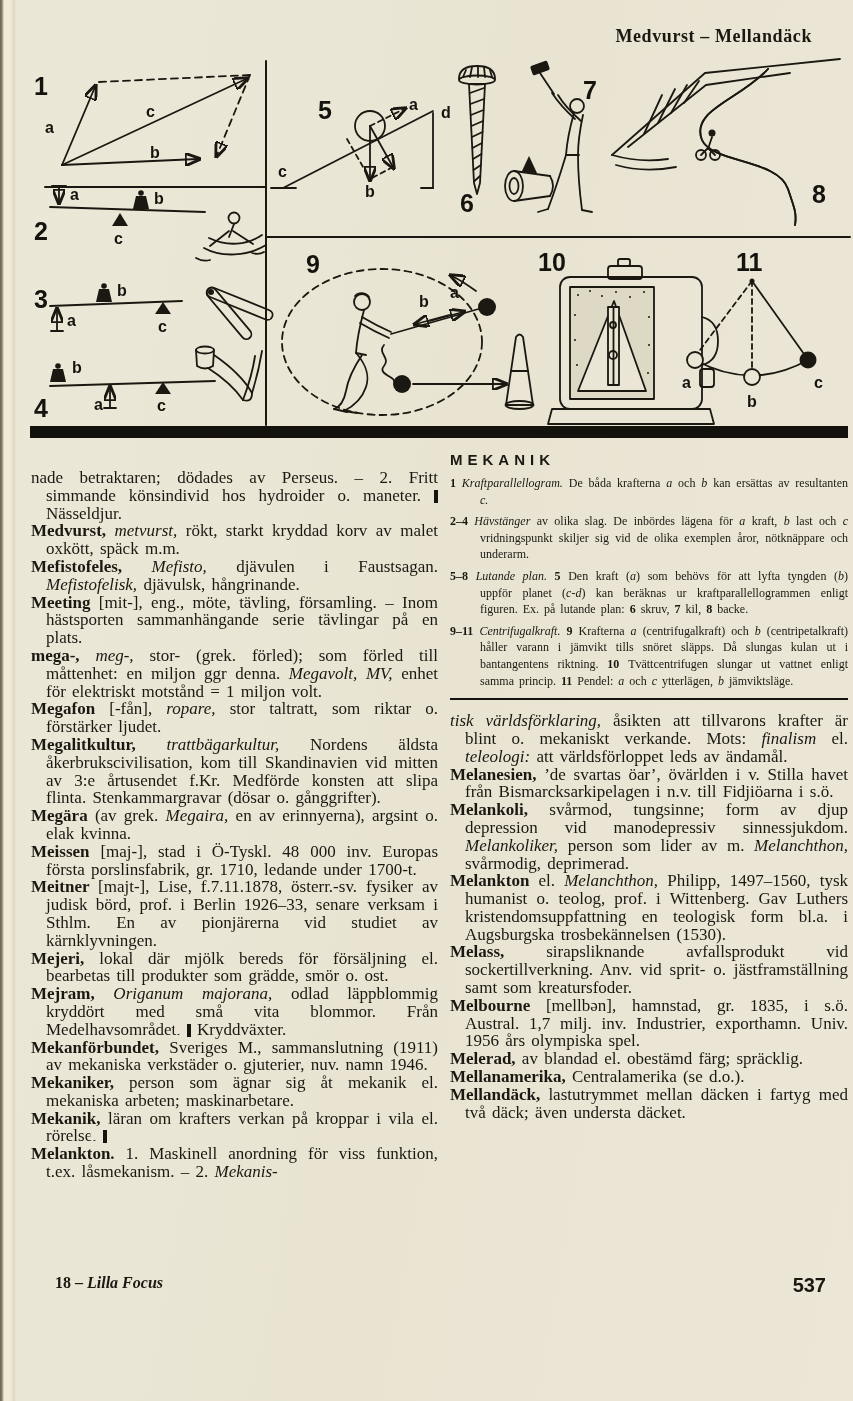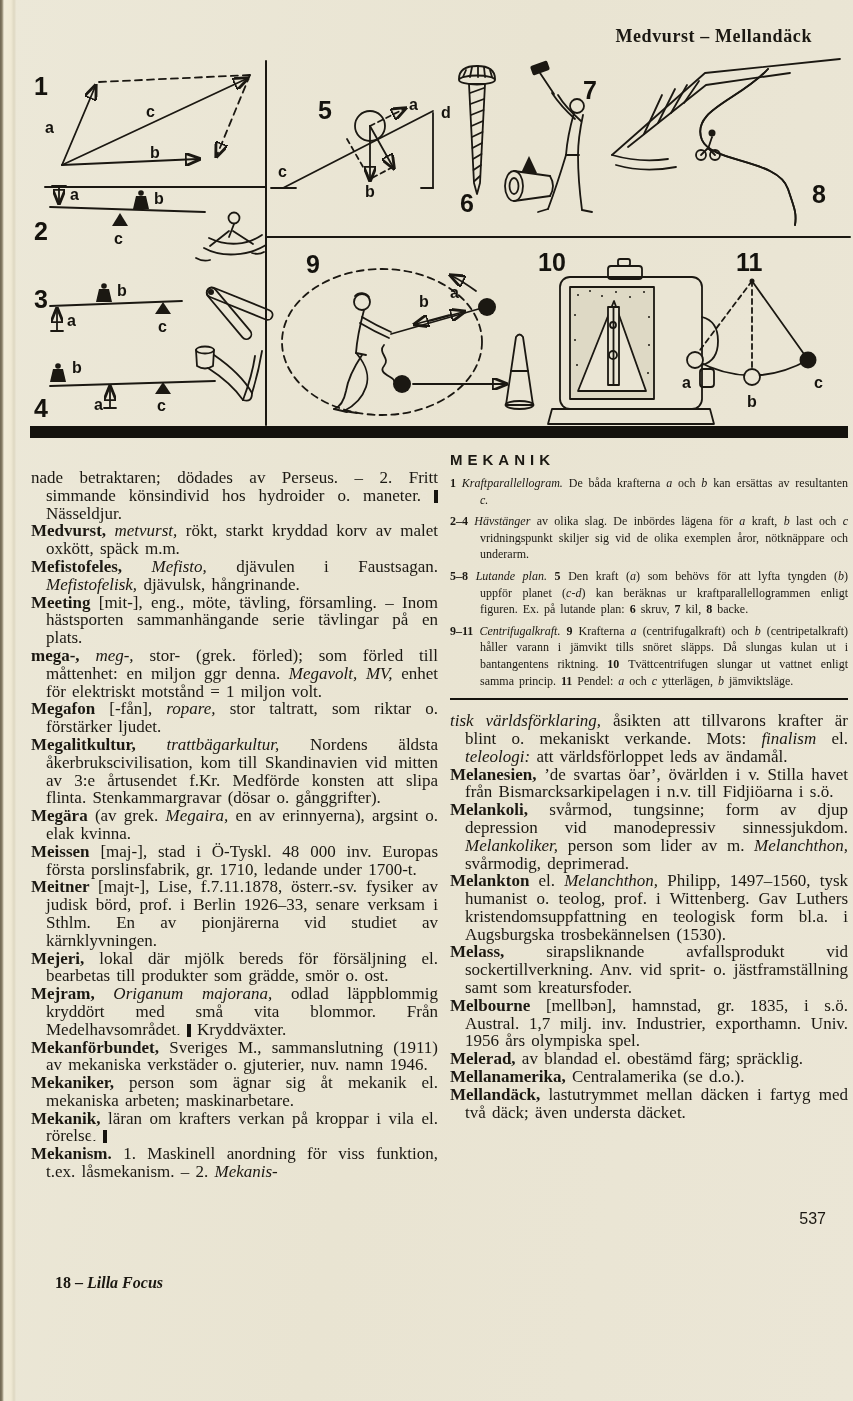--- a/index.html
+++ b/index.html
@@ -30,22 +30,22 @@
          font-size:12px;line-height:16.6px;word-spacing:2px;}
   .bd{font-weight:bold;}
   .it{font-style:italic;}
   .bdit{font-weight:bold;font-style:italic;text-align:right;}
   .bbox{display:inline-block;background:#16140f;color:#eae5d5;font:700 10px/11px "Liberation Sans",sans-serif;
         padding:1px 2px;vertical-align:1px;}
   .mek-title{margin:0 0 7px;font-family:"Liberation Sans",sans-serif;font-weight:bold;
              font-size:15px;letter-spacing:5px;}
   .rule{height:0;border:0;border-top:2px solid #15130e;margin:9px 0 12px;}
   .footerL{position:absolute;left:55px;top:1274px;font-size:16px;}
-  .pagenum{position:absolute;right:27px;top:1210px;font-family:"Liberation Sans",sans-serif;
-           font-weight:normal;font-size:16px;}
+  .pagenum{position:absolute;right:27px;top:1274px;font-family:"Liberation Sans",sans-serif;
+           font-weight:bold;font-size:20px;}
 </style>
 </head>
 <body>
 
 <div class="page">
   <div class="edge"></div>
 
   <div class="header">Medvurst – Mellandäck</div>
 
   <svg class="figpanel" viewBox="0 0 853 372">
@@ -312,21 +312,21 @@
         <p class="entry"><span class="bd">Megafon </span><span class="">[-fån], </span><span class="it">ropare, </span><span class="">stor taltratt, som riktar o. förstärker ljudet.</span></p>
         <p class="entry"><span class="bd">Megalitkultur, </span><span class="it">trattbägarkultur, </span><span class="">Nordens äldsta åkerbrukscivilisation, kom till Skandinavien vid mitten av 3:e årtusendet f.Kr. Medförde konsten att slipa flinta. Stenkammargravar (dösar o. gånggrifter).</span></p>
         <p class="entry"><span class="bd">Megära </span><span class="">(av grek. </span><span class="it">Megaira, </span><span class="">en av erinnyerna), argsint o. elak kvinna.</span></p>
         <p class="entry"><span class="bd">Meissen </span><span class="">[maj-], stad i Ö-Tyskl. 48 000 inv. Europas första porslinsfabrik, gr. 1710, ledande under 1700-t.</span></p>
         <p class="entry"><span class="bd">Meitner </span><span class="">[majt-], Lise, f.7.11.1878, österr.-sv. fysiker av judisk börd, prof. i Berlin 1926–33, senare verksam i Sthlm. En av pionjärerna vid studiet av kärnklyvningen.</span></p>
         <p class="entry"><span class="bd">Mejeri, </span><span class="">lokal där mjölk bereds för försäljning el. bearbetas till produkter som grädde, smör o. ost.</span></p>
         <p class="entry"><span class="bd">Mejram, </span><span class="it">Origanum majorana, </span><span class="">odlad läppblommig kryddört med små vita blommor. Från Medelhavsområdet. </span><span class="bbox">B</span><span class=""> Kryddväxter.</span></p>
         <p class="entry"><span class="bd">Mekanförbundet, </span><span class="">Sveriges M., sammanslutning (1911) av mekaniska verkstäder o. gjuterier, nuv. namn 1946.</span></p>
         <p class="entry"><span class="bd">Mekaniker, </span><span class="">person som ägnar sig åt mekanik el. mekaniska arbeten; maskinarbetare.</span></p>
         <p class="entry"><span class="bd">Mekanik, </span><span class="">läran om krafters verkan på kroppar i vila el. rörelse. </span><span class="bbox">B</span></p>
-        <p class="entry"><span class="bd">Mekanism. </span><span class="">1. Maskinell anordning för viss funktion, t.ex. låsmekanism. – 2. </span><span class="it">Mekanis-</span></p>
+        <p class="entry"><span class="bd">Melankton. </span><span class="">1. Maskinell anordning för viss funktion, t.ex. låsmekanism. – 2. </span><span class="it">Mekanis-</span></p>
       </div>
   </div>
 
   <div class="colR">
     <p class="mek-title">MEKANIK</p>
     <div id="mek-items">
         <p class="mitem"><span class="bd">1 </span><span class="it">Kraftparallellogram. </span><span class="">De båda krafterna </span><span class="it">a </span><span class="">och </span><span class="it">b </span><span class="">kan ersättas av resultanten </span><span class="it">c.</span></p>
         <p class="mitem"><span class="bd">2–4 </span><span class="it">Hävstänger </span><span class="">av olika slag. De inbördes lägena för </span><span class="it">a </span><span class="">kraft, </span><span class="it">b </span><span class="">last och </span><span class="it">c </span><span class="">vridningspunkt skiljer sig vid de olika exemplen åror, nötknäppare och underarm.</span></p>
         <p class="mitem"><span class="bd">5–8 </span><span class="it">Lutande plan. </span><span class="bd">5 </span><span class="">Den kraft (</span><span class="it">a</span><span class="">) som behövs för att lyfta tyngden (</span><span class="it">b</span><span class="">) uppför planet (</span><span class="it">c-d</span><span class="">) kan beräknas ur kraftparallellogrammen enligt figuren. Ex. på lutande plan: </span><span class="bd">6 </span><span class="">skruv, </span><span class="bd">7 </span><span class="">kil, </span><span class="bd">8 </span><span class="">backe.</span></p>
         <p class="mitem"><span class="bd">9–11 </span><span class="it">Centrifugalkraft. </span><span class="bd">9 </span><span class="">Krafterna </span><span class="it">a </span><span class="">(centrifugalkraft) och </span><span class="it">b </span><span class="">(centripetalkraft) håller varann i jämvikt tills snöret släpps. Då slungas kulan ut i bantangentens riktning. </span><span class="bd">10 </span><span class="">Tvättcentrifugen slungar ut vattnet enligt samma princip. </span><span class="bd">11 </span><span class="">Pendel: </span><span class="it">a </span><span class="">och </span><span class="it">c </span><span class="">ytterlägen, </span><span class="it">b </span><span class="">jämviktsläge.</span></p>

